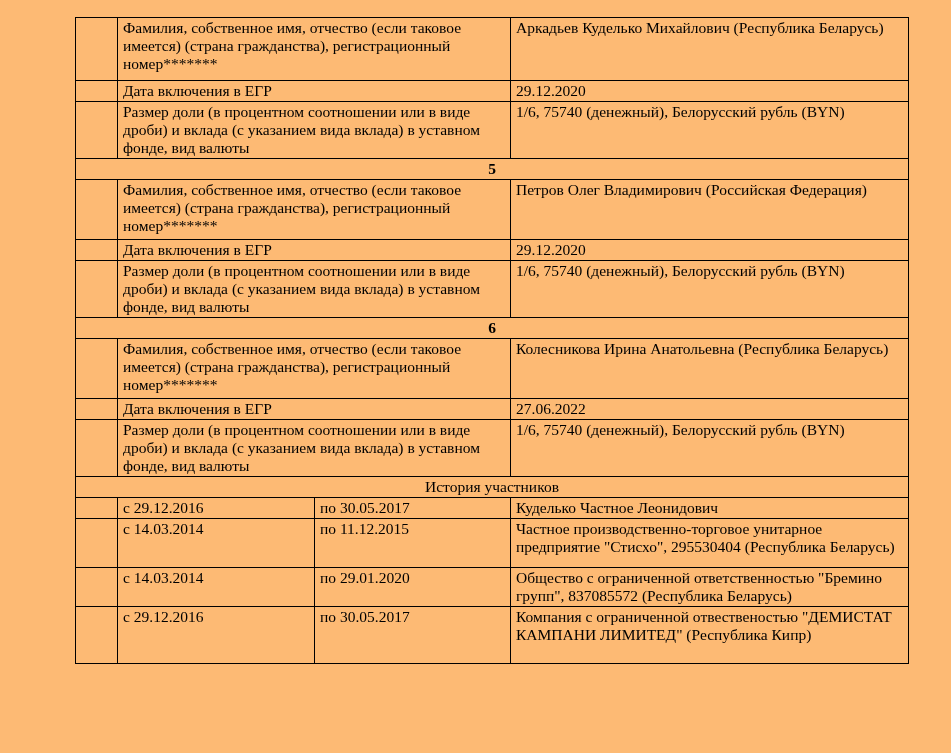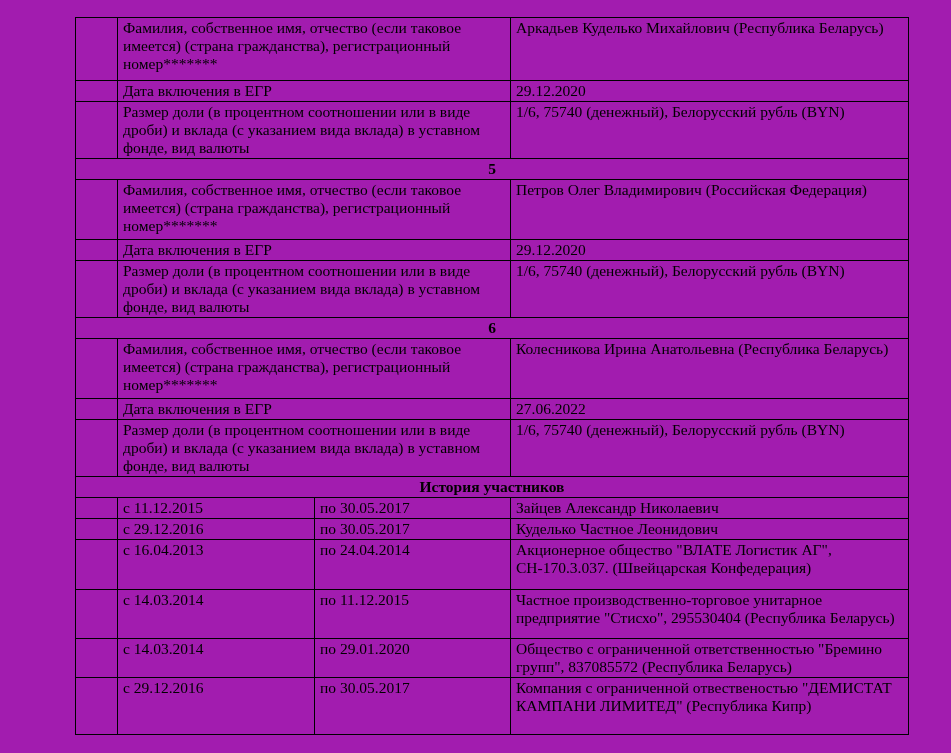--- a/index.html
+++ b/index.html
@@ -9,39 +9,39 @@
     width: 951px;
     height: 753px;
     overflow: hidden;
   }
   .page {
     position: relative;
     width: 951px;
     height: 753px;
     font-family: "Liberation Serif", serif;
     color: #000000;
-    background: #a21caf;
+    background: #fdba74;
   }
   table.egr {
     position: absolute;
     left: 75px;
     top: 17px;
     width: 833px;
     border-collapse: collapse;
     table-layout: fixed;
     font-size: 15.5px;
     line-height: 18px;
   }
   table.egr td {
     border: 1px solid #000000;
     vertical-align: top;
     padding: 1px 5px 1px 5px;
     overflow: hidden;
   }
-  td.center { text-align: center; font-weight: bold; }
+  td.center { text-align: center; }
   td.bold   { font-weight: bold; }
   td.spanrow { padding-top: 0; padding-bottom: 0; }
 </style>
 </head>
 <body>
 
 <div class="page">
   <table class="egr">
     <colgroup>
       <col style="width:42px">
@@ -102,37 +102,25 @@
     <tr style="height:56px">
       <td></td>
       <td colspan="2">Размер доли (в процентном соотношении или в виде дроби) и вклада (с указанием вида вклада) в уставном фонде, вид валюты</td>
       <td>1/6, 75740 (денежный), Белорусский рубль (BYN)</td>
     </tr>
 
     <tr style="height:21px">
       <td colspan="4" class="center spanrow">История участников</td>
     </tr>
 
-    <tr style="height:18px">
-      <td></td>
-      <td>с 11.12.2015</td>
-      <td>по 30.05.2017</td>
-      <td>Зайцев Александр Николаевич</td>
-    </tr>
     <tr style="height:19px">
       <td></td>
       <td>с 29.12.2016</td>
       <td>по 30.05.2017</td>
       <td>Куделько Частное Леонидович</td>
-    </tr>
-    <tr style="height:50px">
-      <td></td>
-      <td>с 16.04.2013</td>
-      <td>по 24.04.2014</td>
-      <td>Акционерное общество "ВЛАТЕ Логистик АГ", СН-170.3.037. (Швейцарская Конфедерация)</td>
     </tr>
     <tr style="height:49px">
       <td></td>
       <td>с 14.03.2014</td>
       <td>по 11.12.2015</td>
       <td>Частное производственно-торговое унитарное предприятие "Стисхо", 295530404 (Республика Беларусь)</td>
     </tr>
     <tr style="height:38px">
       <td></td>
       <td>с 14.03.2014</td>

